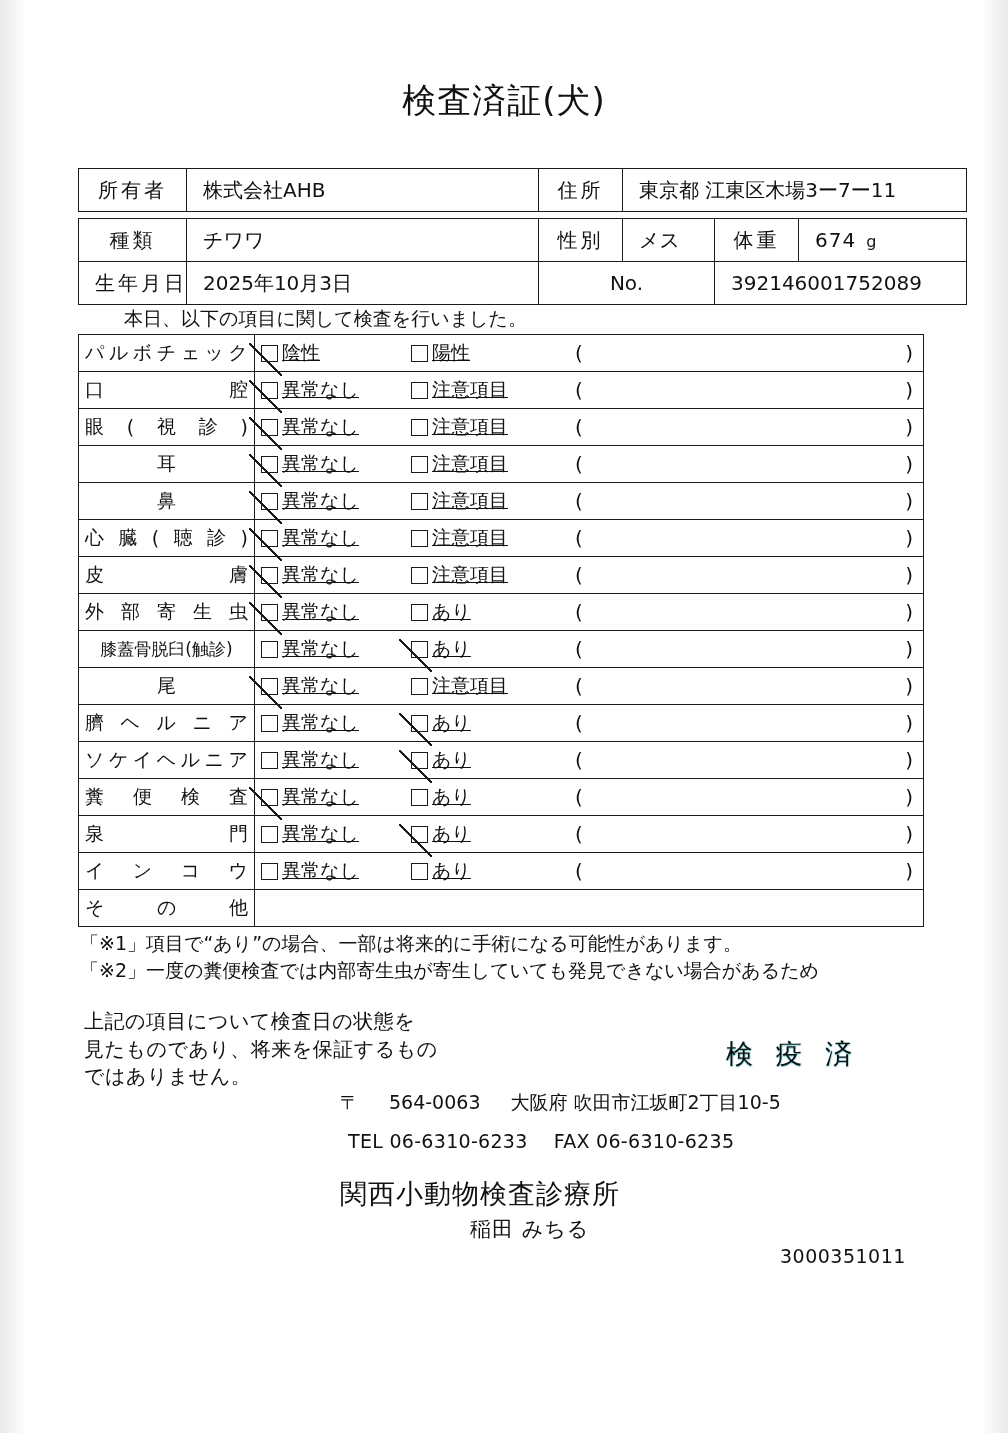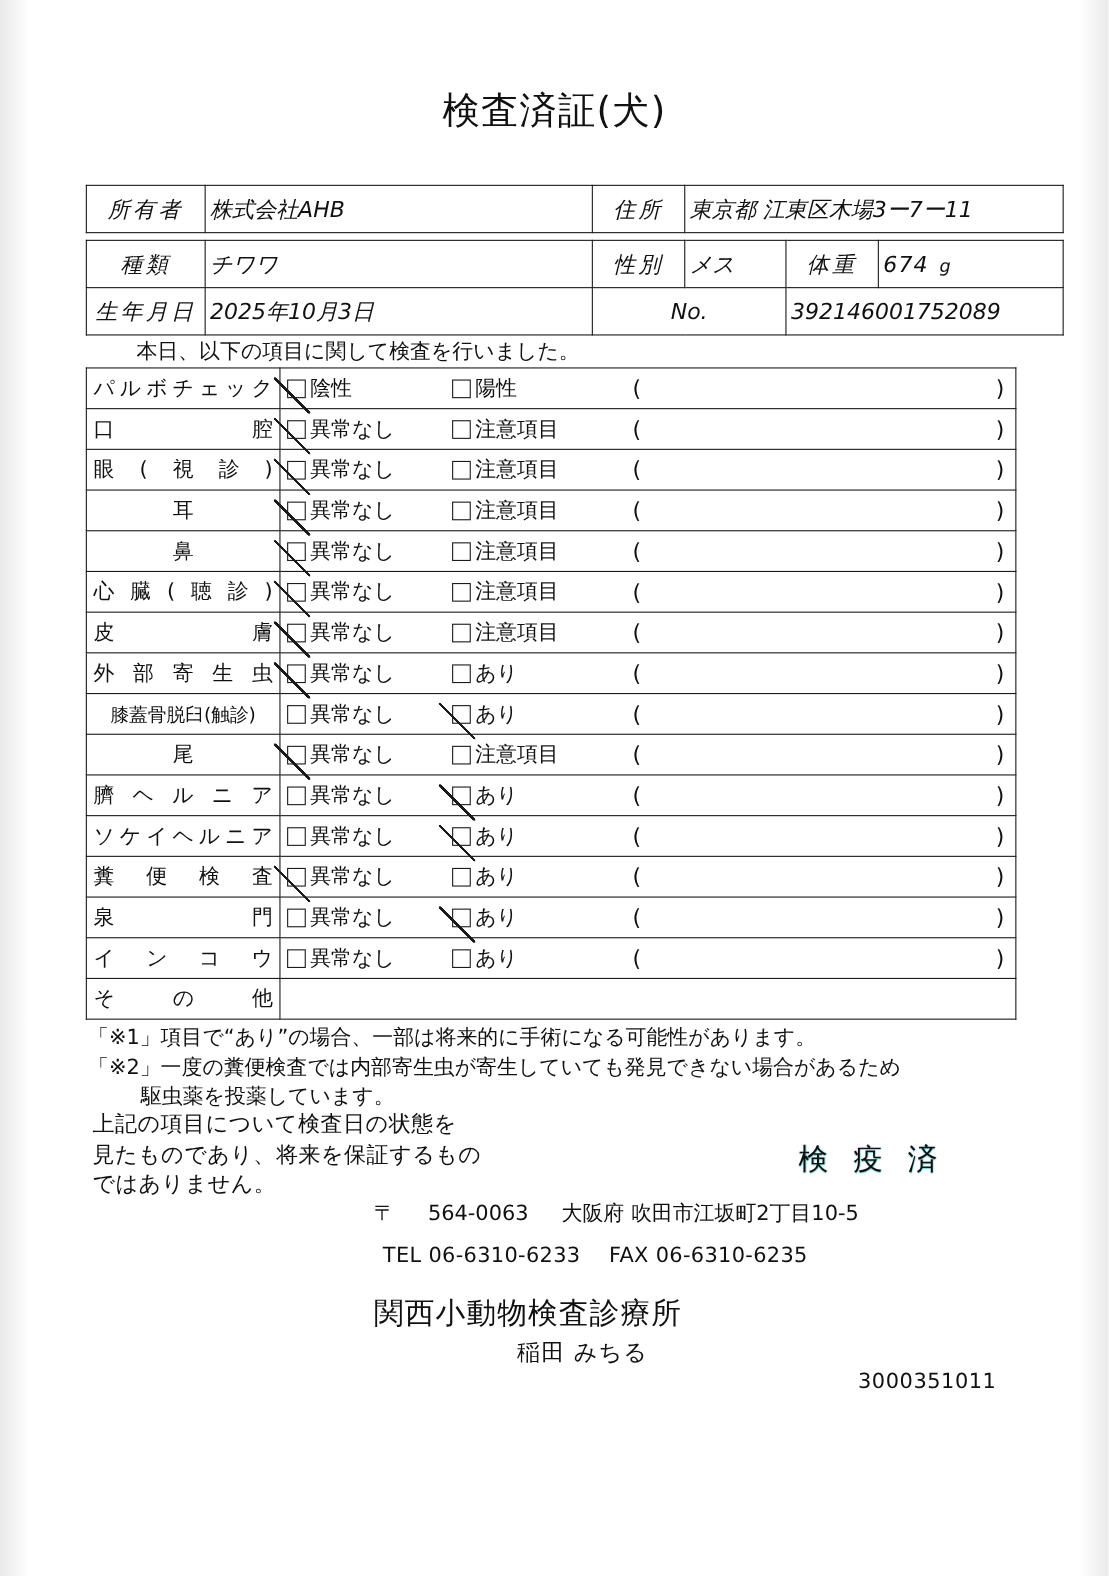--- a/index.html
+++ b/index.html
@@ -63,25 +63,24 @@
   
   .idtable {
     position: absolute;
     border-collapse: collapse;
     table-layout: fixed;
     font-size: 20px;
   }
   .idtable td {
     border: 1.6px solid #1a1a1a;
     height: 42px;
-    padding: 0 4px;
+    padding: 0 16px;
     vertical-align: middle;
     white-space: nowrap;
     overflow: hidden;
-    font-style: italic;
   }
   .owner-table {
     left: 78px;
     top: 168px;
     width: 888px;
   }
   .detail-table {
     left: 78px;
     top: 218px;
     width: 888px;
@@ -185,21 +184,21 @@
     height: 33px;
     background: linear-gradient(
       to top right,
       transparent calc(50% - 1.1px),
       #1a1a1a calc(50% - 1.1px),
       #1a1a1a calc(50% + 1.1px),
       transparent calc(50% + 1.1px)
     );
     pointer-events: none;
   }
-  .opt-text { letter-spacing: 0; }
+  .opt-text { letter-spacing: 0; text-decoration: underline; }
 
   .paren-open {
     margin-left: 14px;
     font-size: 20px;
   }
   .paren-close {
     position: absolute;
     right: 10px;
     font-size: 20px;
   }
@@ -693,21 +692,20 @@
           <td>
             <div class="opts"></div>
           </td>
         </tr>
       </tbody>
   </table>
 
   <div class="footnotes">
     <div>「※1」項目で“あり”の場合、一部は将来的に手術になる可能性があります。</div>
     <div>「※2」一度の糞便検査では内部寄生虫が寄生していても発見できない場合があるため</div>
-    <div class="footnote-indent">駆虫薬を投薬しています。</div>
   </div>
 
   <div class="disclaimer">
     <div>上記の項目について検査日の状態を</div>
     <div>見たものであり、将来を保証するもの</div>
     <div>ではありません。</div>
   </div>
 
   <div class="stamp">検 疫 済</div>
 

